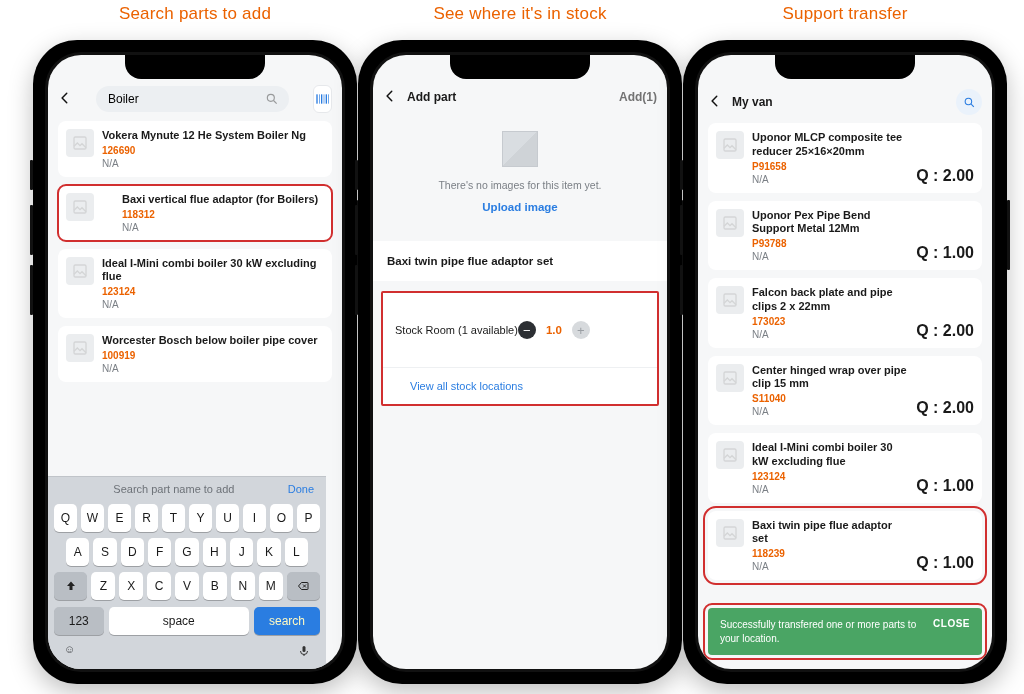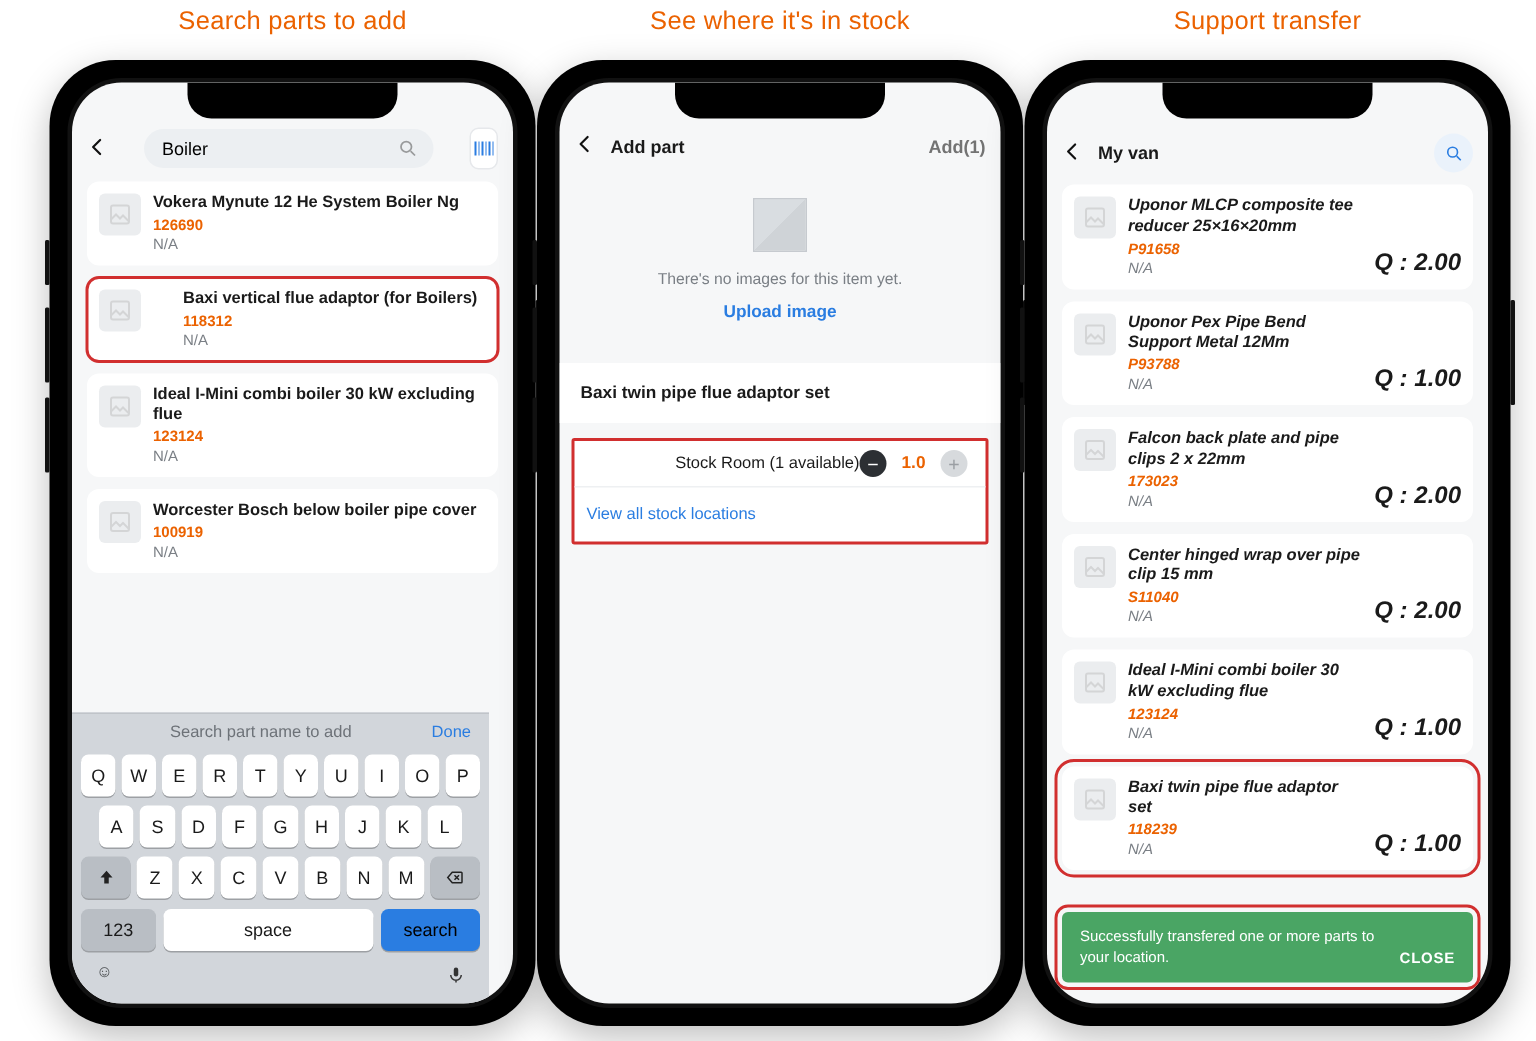--- a/index.html
+++ b/index.html
@@ -55,45 +55,45 @@
   
   .kb{position:absolute;left:0;right:16px;bottom:0;background:#d2d6db;border-top:1px solid #c0c4c9;}
   .kb .hint{display:flex;justify-content:space-between;align-items:center;padding:6px 12px;color:#6d7278;font-size:11px;}
   .kb .krow{display:flex;justify-content:center;gap:4px;padding:3px 6px;}
   .kb .key{background:#fff;border-radius:5px;height:28px;min-width:20px;flex:1;display:flex;align-items:center;justify-content:center;font-size:12px;box-shadow:0 1px 0 rgba(0,0,0,.25);}
   .kb .krow.mid{padding:3px 18px;}
   .kb .keyw{flex:1.4;background:#b9bec4;}
   .kb .bottom{display:flex;gap:5px;padding:4px 6px 4px 6px;}
   .kb .k123{flex:1.2;background:#b9bec4;}
   .kb .kspace{flex:3.4;}
-  .kb .ksearch{flex:1.6;background:var(--blue);color:#000000;}
+  .kb .ksearch{flex:1.6;background:var(--blue);color:#fef9c3;}
   .kb .under{display:flex;justify-content:space-between;padding:4px 16px 8px 16px;color:#4a4d50;}
   
   .s2 .hdr{justify-content:space-between;}
   .s2 .addlink{color:#737373;font-weight:600;font-size:12px;}
   .s2 .imgbox{margin:14px 10px;text-align:center;color:var(--muted);}
   .s2 .ph{width:34px;height:34px;margin:18px auto 12px auto;background:linear-gradient(135deg,#d9dde1 0 50%,#cfd3d7 50% 100%);border:1px solid #c6cacf;}
   .s2 .noimg{font-size:10.5px;}
   .s2 .upl{color:var(--blue);font-weight:600;font-size:11.5px;margin-top:10px;display:inline-block;}
   .s2 .ptitle{background:#fff;margin:28px 0 0 0;padding:14px 14px;font-weight:600;font-size:11.5px;}
   .s2 .stockwrap{margin:10px 8px;padding:0;border:2px solid var(--highlight);border-radius:2px;background:#fff;}
-  .s2 .stockrow{display:flex;align-items:center;justify-content:flex-end;padding:6px 12px;}
+  .s2 .stockrow{display:flex;align-items:center;justify-content:flex-start;padding:28px 12px;}
   .s2 .stocklbl{font-size:11px;font-weight:500;}
   .s2 .qty{display:flex;align-items:center;gap:8px;}
   .s2 .circ{width:18px;height:18px;border-radius:50%;display:flex;align-items:center;justify-content:center;font-size:13px;color:#fff;}
   .s2 .minus{background:#2c2f33;}
   .s2 .plus{background:#d7dadd;color:#9a9ea3;}
   .s2 .qval{color:var(--orange);font-weight:700;font-size:11.5px;min-width:20px;text-align:center;}
-  .s2 .viewall{padding:12px 8px;border-top:1px solid #eef0f2;color:var(--blue);font-size:11px;font-weight:500;}
+  .s2 .viewall{padding:12px 27px;border-top:1px solid #eef0f2;color:var(--blue);font-size:11px;font-weight:500;}
   
   .s3 .hdr{justify-content:space-between;}
   .s3 .srchbtn{width:26px;height:26px;border-radius:50%;background:#eaf2fb;display:flex;align-items:center;justify-content:center;}
-  .s3 .list{padding:0 10px;font-style:italic;}
+  .s3 .list{padding:0 10px;}
   .s3 .card .right{display:flex;flex-direction:column;justify-content:flex-end;align-items:flex-end;flex:none;font-size:16px;font-weight:700;}
-  .s3 .toast{position:absolute;left:10px;right:10px;bottom:14px;background:var(--green);color:#fff;border-radius:4px;padding:10px 12px;display:flex;justify-content:space-between;align-items:flex-end;gap:10px;outline:2px solid var(--highlight);outline-offset:3px;}
+  .s3 .toast{position:absolute;left:10px;right:10px;bottom:14px;background:var(--green);color:#fff;border-radius:4px;padding:10px 12px;display:flex;justify-content:space-between;align-items:flex-start;gap:10px;outline:2px solid var(--highlight);outline-offset:3px;}
   .s3 .toast .msg{font-size:10px;line-height:1.35;flex:1;}
   .s3 .toast .close{font-size:10px;font-weight:700;letter-spacing:.5px;}
   .s3 .hlbox{outline:2px solid var(--highlight);outline-offset:3px;}
 </style>
 </head>
 <body>
 
 <div class="stage">
 
   <div class="col col1">

